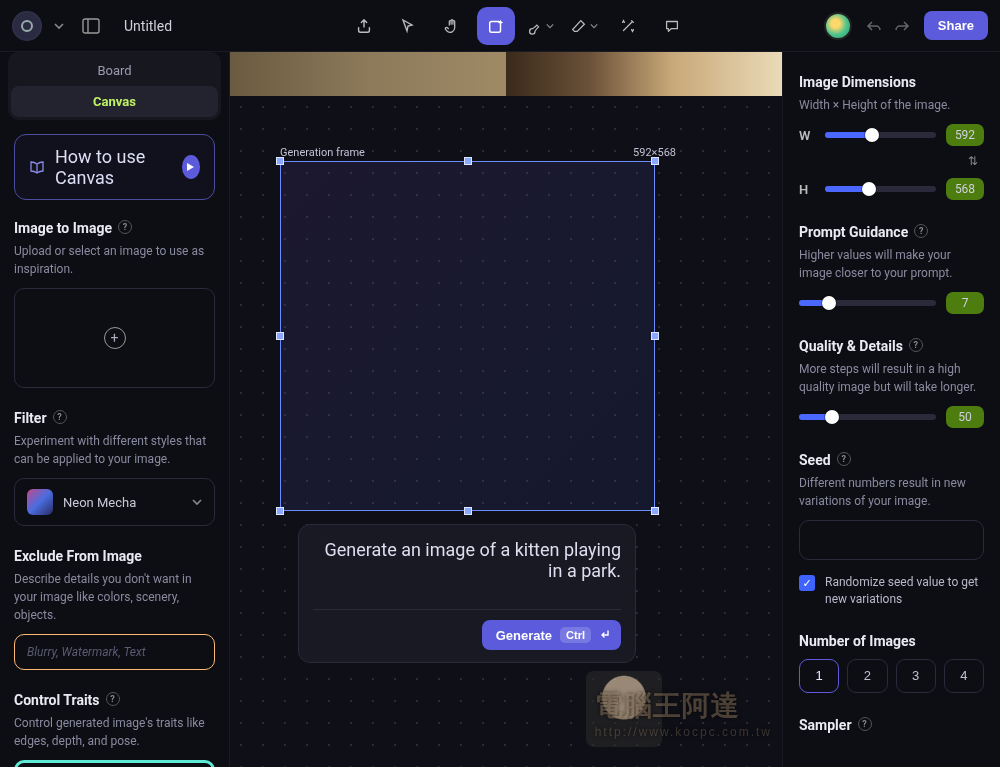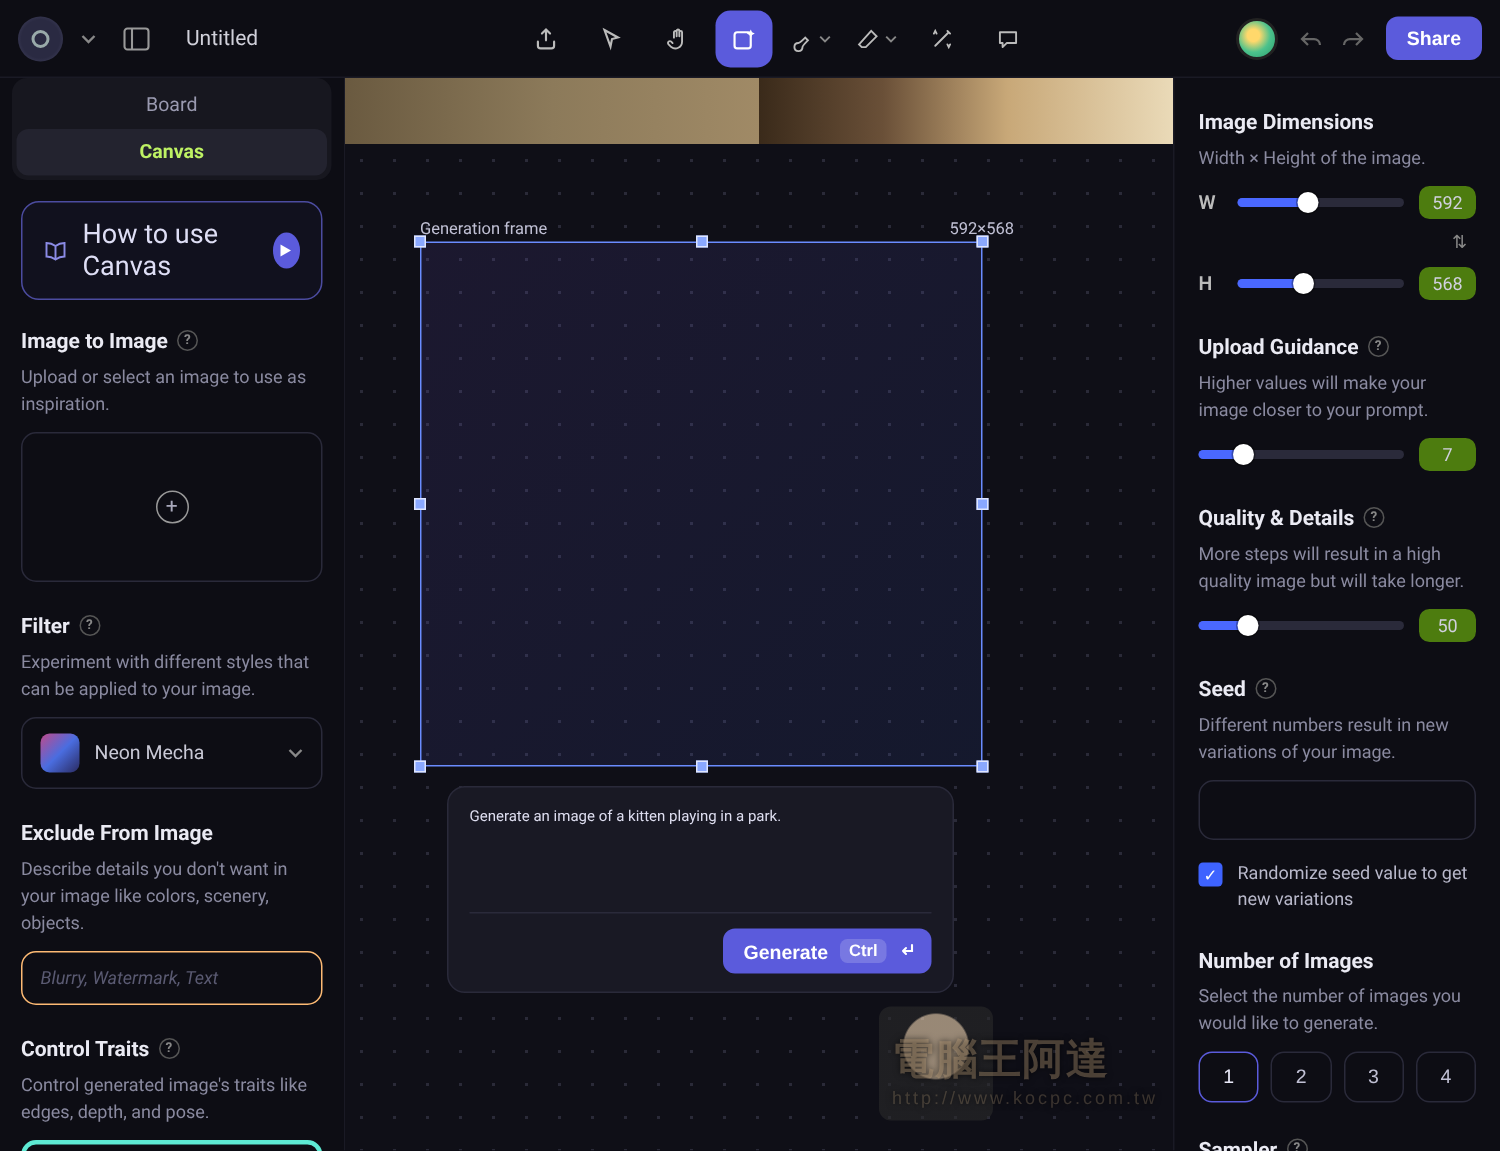--- a/index.html
+++ b/index.html
@@ -52,21 +52,21 @@
   .strip-a { background:linear-gradient(90deg,#6a5a40,#8c7a5a,#a08a66); }
   .strip-b { background:linear-gradient(90deg,#3a2a1a,#6a5038,#c8a878 60%,#eadab8); filter:blur(0.5px); }
   .frame-label { position:absolute; top:94px; left:50px; font-size:11px; color:#c0c0d4; }
   .frame-dims { position:absolute; top:94px; right:106px; font-size:11px; color:#c0c0d4; }
   .gen-frame { position:absolute; top:109px; left:50px; width:375px; height:350px; border:1.5px solid #6a8cff; background:linear-gradient(135deg, rgba(120,90,220,0.12), rgba(70,110,240,0.10)); }
   .gen-frame .handle { position:absolute; width:8px; height:8px; background:#8aa8ff; border:1px solid #dfe6ff; }
   .h-tl{top:-5px;left:-5px}.h-tr{top:-5px;right:-5px}.h-bl{bottom:-5px;left:-5px}.h-br{bottom:-5px;right:-5px}
   .h-t{top:-5px;left:50%;margin-left:-4px}.h-b{bottom:-5px;left:50%;margin-left:-4px}
   .h-l{left:-5px;top:50%;margin-top:-4px}.h-r{right:-5px;top:50%;margin-top:-4px}
   .prompt-card { position:absolute; top:472px; left:68px; width:338px; border:1px solid #2a2a3a; background:#191924; border-radius:12px; padding:14px 14px 12px; }
-  .prompt-text { min-height:70px; font-size:10px; color:#dedef0; border-bottom:1px solid #2a2a3a; padding-bottom:28px; margin-bottom:10px; }
+  .prompt-text { min-height:70px; font-size:18px; color:#dedef0; border-bottom:1px solid #2a2a3a; padding-bottom:28px; margin-bottom:10px;text-align:right; }
   .prompt-actions { display:flex; justify-content:flex-end; }
   .gen-btn { background:#5b5bdc; color:#fff; border:none; border-radius:8px; padding:7px 10px 7px 14px; font-size:13px; font-weight:600; display:flex; align-items:center; gap:8px; cursor:pointer; }
   .kbd { background:rgba(255,255,255,0.18); border-radius:5px; padding:2px 6px; font-size:11px; }
   .watermark { position:absolute; right:10px; bottom:28px; font-size:28px; color:rgba(200,170,130,0.35); font-weight:700; letter-spacing:1px; font-family:"Microsoft JhengHei","PingFang TC",sans-serif; text-shadow:0 0 4px rgba(0,0,0,0.6); }
   .watermark small{ display:block; font-size:12px; color:rgba(200,170,130,0.25); font-weight:400; letter-spacing:2px; }
   .cartoon { position:absolute; right:120px; bottom:20px; width:76px; height:76px; border-radius:8px; background:radial-gradient(circle at 50% 35%, #f4d9b5 34%, #2a2a2a 36%); opacity:0.6; }
 
   
   .right { width:218px; flex:0 0 218px; border-left:1px solid #1a1a25; padding:22px 16px 0; overflow-y:auto; }
   .right .sect-title { margin-bottom:6px; }
@@ -310,21 +310,21 @@
         <div class="slider-wrap">
           <div class="slider-fill" style="width:40%"></div>
             <div class="slider-thumb" style="left:40%"></div>
         </div>
         <span class="val-pill">568</span>
       </div>
     </div>
 
     <div class="rsec">
       <div class="sect-title">
-        <span>Upload Guidance</span>
+        <span>Prompt Guidance</span>
         <span class="help-dot">?</span>
       </div>
       <div class="sect-desc">Higher values will make your image closer to your prompt.</div>
       <div class="slider-row-full">
         <div class="slider-full">
           <div class="slider-fill" style="width:22%"></div>
             <div class="slider-thumb" style="left:22%"></div>
         </div>
         <span class="val-pill">7</span>
       </div>
@@ -355,21 +355,20 @@
       <div class="check-row">
         <div class="checkbox">✓</div>
         <div class="check-label">Randomize seed value to get new variations</div>
       </div>
     </div>
 
     <div class="rsec">
       <div class="sect-title">
           <span>Number of Images</span>
         </div>
-      <div class="sect-desc">Select the number of images you would like to generate.</div>
       <div class="num-row">
         <button class="num-btn sel">1</button>
         <button class="num-btn">2</button>
         <button class="num-btn">3</button>
         <button class="num-btn">4</button>
       </div>
     </div>
 
     <div class="rsec">
       <div class="sect-title">

